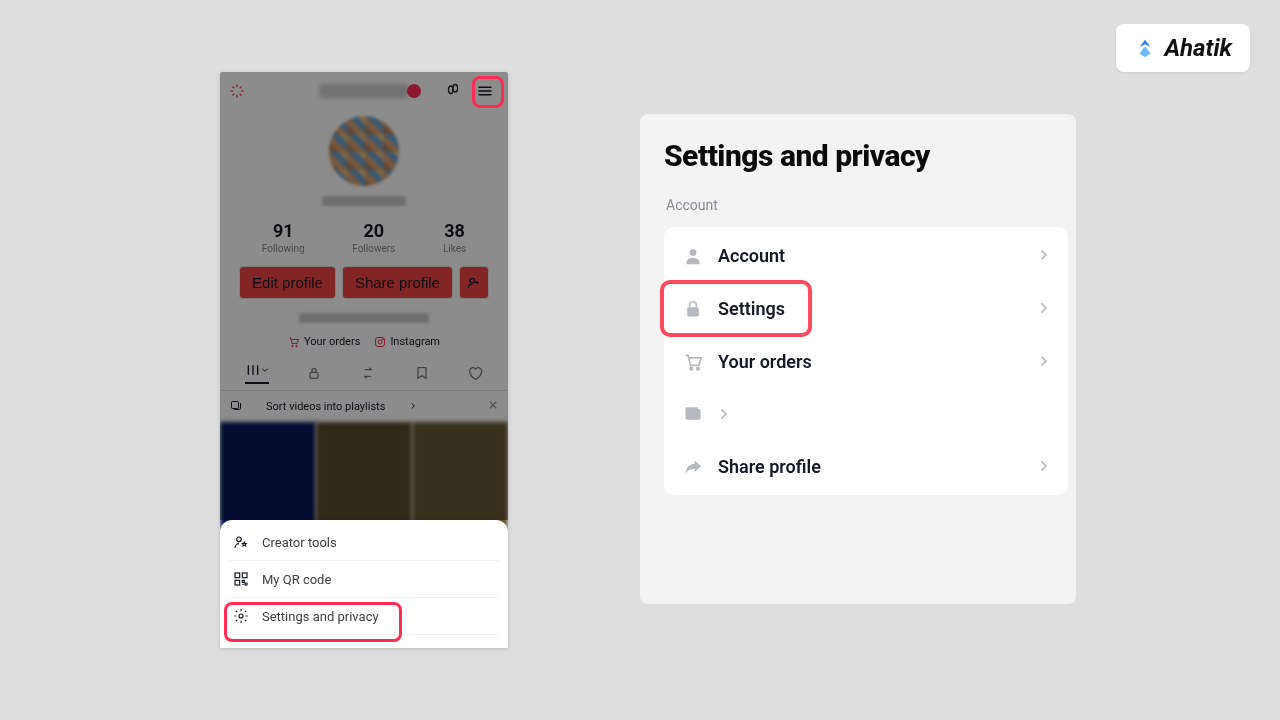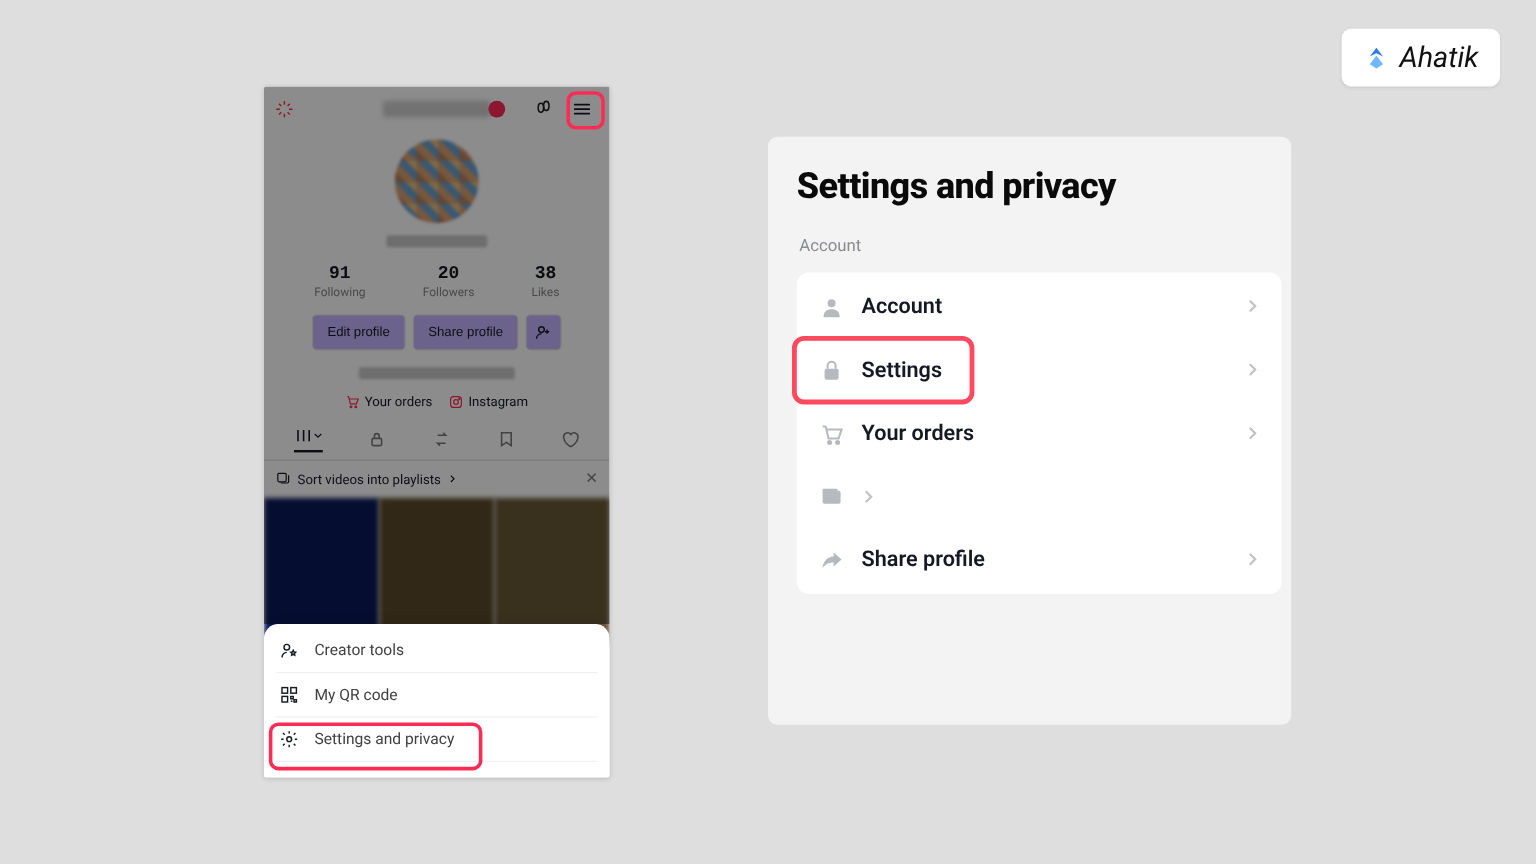--- a/index.html
+++ b/index.html
@@ -22,21 +22,21 @@
     padding: 10px 18px;
     display: flex;
     align-items: center;
     gap: 8px;
     box-shadow: 0 1px 3px rgba(0,0,0,0.08);
   }
   .brand-badge .brand-icon svg { display:block; }
   .brand-badge .brand-text {
     font-size: 24px;
     font-style: italic;
-    font-weight: 400;
+    font-weight: 700;
     color: #111;
   }
 
   
   .phone {
     position: absolute;
     left: 220px;
     top: 72px;
     width: 288px;
     height: 576px;
@@ -90,44 +90,44 @@
     width:70px;height:70px;border-radius:50%;
     background:
       linear-gradient(45deg,#b08060 0 25%,#d9a070 0 50%,#6aa0d0 0 75%,#e6c080 0) 0 0/18px 18px;
     filter: blur(1.5px);
   }
   .avatar-name-blur { margin-top:10px; width:84px;height:10px;background:#c8c8c8;filter:blur(1.5px);border-radius:2px; }
 
   
   .stats-row { display:flex; justify-content:space-around; margin-top:14px; padding:0 18px; }
   .stat { text-align:center; }
-  .stat .n { font-weight:700; font-size:15px; color:#161823;font-family:Liberation Mono, monospace; }
+  .stat .n { font-weight:700; font-size:18px; color:#161823; }
   .stat .l { font-size:10px; color:#86878b; margin-top:2px; }
 
   
   .pactions { display:flex; gap:6px; justify-content:center; margin-top:12px; }
   .pactions .pbtn {
-    font-size:11px; padding:7px 12px; border:1px solid #e3e3e4; border-radius:4px;
-    background:#c4b5fd; color:#161823; font-weight:500;
+    font-size:15px; padding:7px 12px; border:1px solid #e3e3e4; border-radius:4px;
+    background:#ef4444; color:#161823; font-weight:500;
   }
   .pactions .pbtn.icon { width:30px;padding:7px 0; display:flex;align-items:center;justify-content:center; }
 
   .bio-blur { margin:14px auto 0; width:130px;height:10px;background:#c8c8c8;filter:blur(1.5px);border-radius:2px; }
 
   .prof-links { display:flex; gap:14px; justify-content:center; margin-top:12px; font-size:11px; color:#161823; }
   .prof-links span { display:flex;align-items:center;gap:4px; }
   .plink-ico { color:#fe2c55; }
 
   
   .ptabs { display:flex; justify-content:space-around; align-items:center; margin-top:14px; border-bottom:1px solid #e0e0e2; padding:0 6px 6px; }
   .ptabs .ptab { color:#7a7a7e; display:flex;align-items:center; }
   .ptabs .ptab.active { color:#161823; border-bottom:2px solid #161823; padding-bottom:4px; }
 
   .sort-bar { display:flex;align-items:center;justify-content:space-between;padding:8px 10px;font-size:11px;color:#161823; }
-  .sort-bar .lft { display:flex;align-items:center;gap:6px; }
+  .sort-bar .lft { display:flex;align-items:center;gap:24px; }
   .sort-bar .cls { color:#888; }
 
   .vid-grid {
     display:grid;grid-template-columns:repeat(3,1fr);height:120px;
   }
   .vid-grid .cell { filter:blur(2px); }
   .vid-grid .c1{background:#0a1a5a;} .vid-grid .c2{background:#5a4a2a;} .vid-grid .c3{background:#6a5838;}
 
   
   .sheet {

